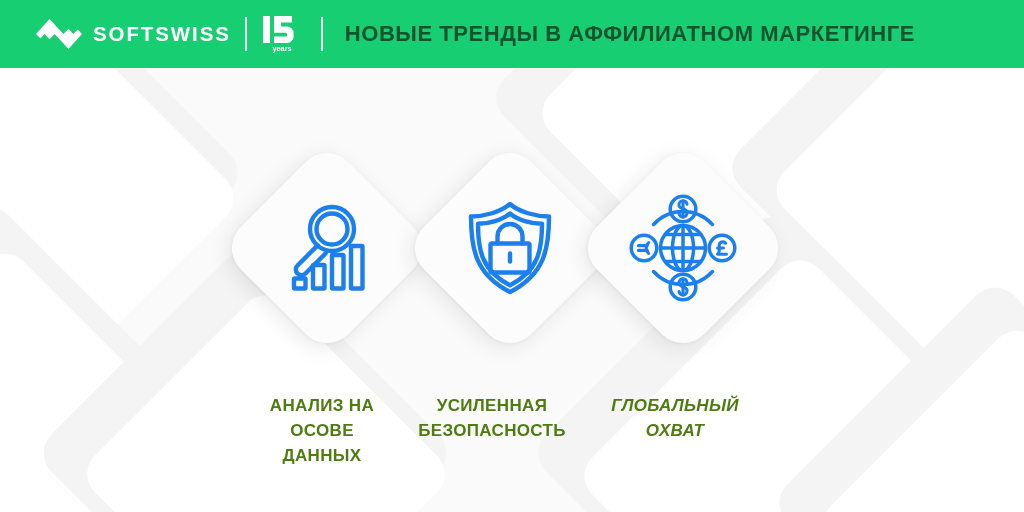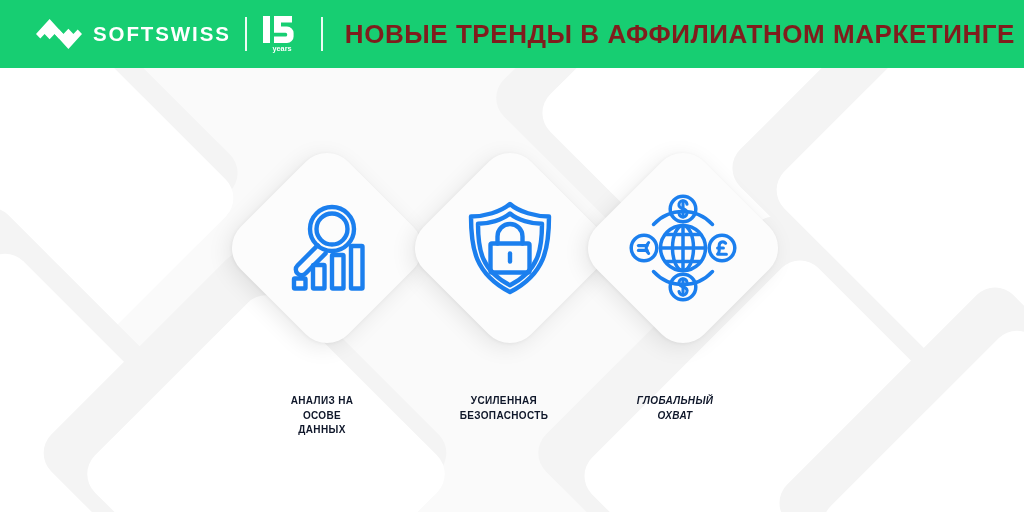--- a/index.html
+++ b/index.html
@@ -61,22 +61,22 @@
   .divider {
     width: 2px; height: 34px;
     background: #ffffff;
     opacity: .92;
     margin: 0 14px;
     flex: none;
   }
   .divider.wide { margin: 0 20px; }
   .badge15 { width: 40px; height: 38px; flex: none; }
   .header-title {
-    color: #7f1d1d;
-    font-size: 26px;
+    color: #14532d;
+    font-size: 22px;
     font-weight: bold;
     letter-spacing: .55px;
     white-space: nowrap;
     margin-left: 2px;
   }
 
   
   .cards {
     position: absolute;
     left: 0; top: 68px;
@@ -97,22 +97,22 @@
     display: flex;
     align-items: center;
     justify-content: center;
   }
   .icon-holder svg { display: block; }
 
   
   .label {
     position: absolute;
     text-align: center;
-    color: #0f172a;
-    font-size: 10px;
+    color: #4d7c0f;
+    font-size: 17px;
     font-weight: bold;
     line-height: 1.47;
     letter-spacing: .35px;
     white-space: pre-line;
   }
 </style>
 </head>
 <body>
 
 <div id="stage">
@@ -181,21 +181,21 @@
     <div class="card" style="left:434px; top:104px;"></div>
     <div class="icon-holder" style="left:455px; top:125px;">
       <svg width="100" height="100" viewBox="0 0 100 100" fill="none" stroke="#1B7FEE" stroke-width="4.4" stroke-linecap="round" stroke-linejoin="round">
         <path d="M50 6 C41 14 24 18.5 11 18.5 C11 50 15 76 50 94 C85 76 89 50 89 18.5 C76 18.5 59 14 50 6 Z"></path>
         <path d="M50 15.5 C42.5 22 28.5 25.7 18 25.7 C18 51.5 21.3 72.6 50 87.2 C78.7 72.6 82 51.5 82 25.7 C71.5 25.7 57.5 22 50 15.5 Z"></path>
         <path d="M37.5 45.5 V38.5 A12.5 12.5 0 0 1 62.5 38.5 V45.5"></path>
         <rect x="30.5" y="45.5" width="39" height="29" rx="1.5"></rect>
         <path d="M50 55.5 V63.5"></path>
       </svg>
     </div>
-    <div class="label" style="left:413px; top:326px; width:182px;text-align:center;">УСИЛЕННАЯ
+    <div class="label" style="left:401px; top:326px; width:182px;text-align:center;">УСИЛЕННАЯ
 БЕЗОПАСНОСТЬ</div>
 
     <div class="card" style="left:607px; top:104px;"></div>
     <div class="icon-holder" style="left:628px; top:125px;">
       <svg width="108" height="108" viewBox="0 0 108 108" fill="none" stroke="#1B7FEE" stroke-width="3.5" stroke-linecap="round" stroke-linejoin="round">
 
         <path d="M24.5 30.5 A40 40 0 0 1 83.5 30.5"></path>
         <path d="M83.5 77.5 A40 40 0 0 1 24.5 77.5"></path>
 
         <circle cx="54" cy="54" r="22.5"></circle>

